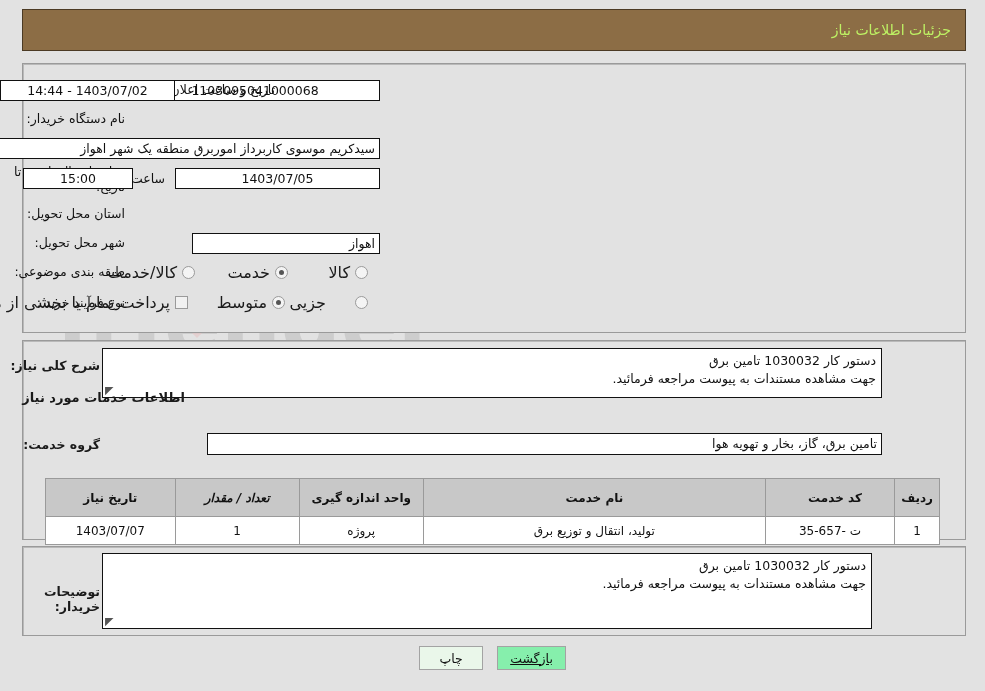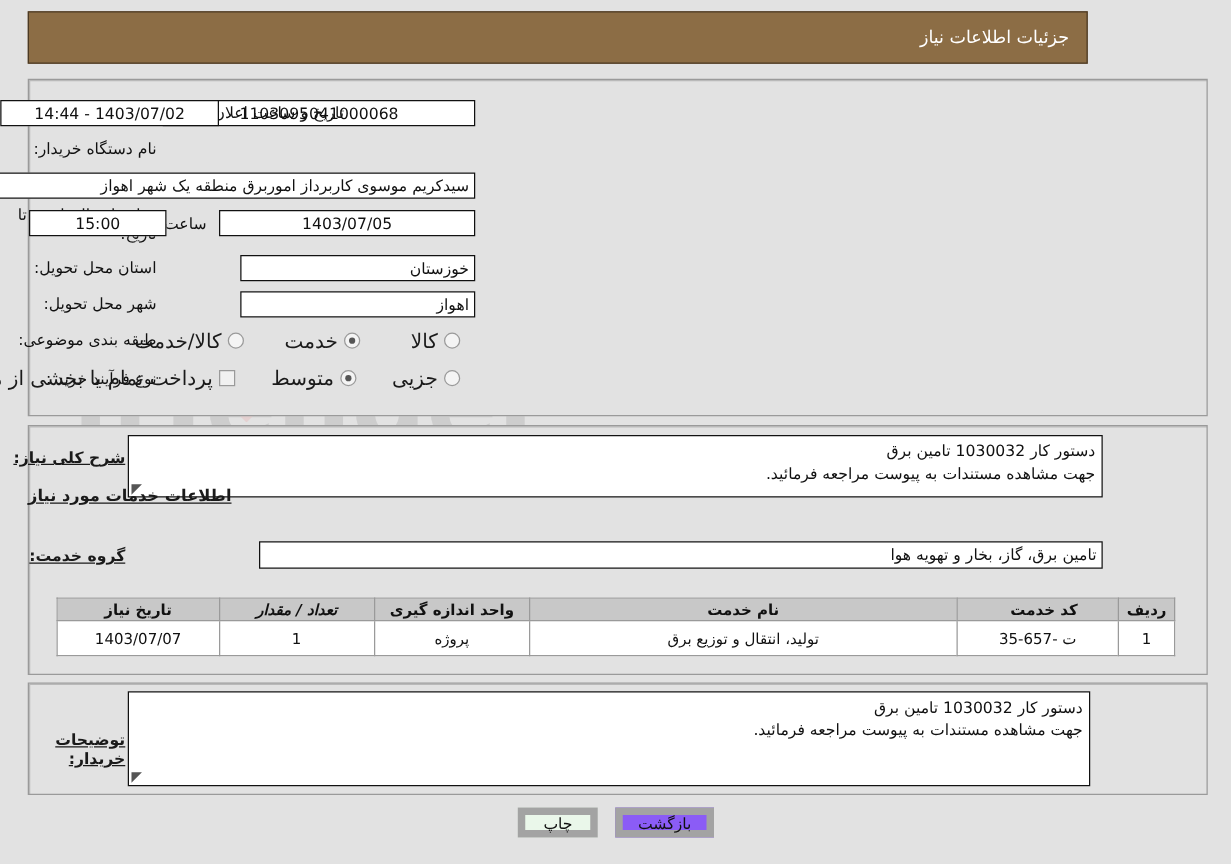--- a/index.html
+++ b/index.html
@@ -53,24 +53,24 @@
     font-weight: 700;
     color: rgba(150,150,150,0.28);
     font-family: "DejaVu Sans", sans-serif;
     direction: ltr;
     white-space: nowrap;
   }
 
   
   .title-bar {
     position: absolute; left: 22px; top: 9px;
-    width: 848px; height: 42px;
+    width: 944px; height: 42px;
     background: #8c6d45;
     border: 1px solid #4b3a24;
-    color: #ffffff;
+    color: #bef264;
     display: flex; align-items: center; justify-content: flex-start;
     padding-right: 14px;
     font-size: 14px;
     z-index: 10;
   }
 
   
   .panel {
     position: absolute;
     background: #e2e2e2;
@@ -83,21 +83,21 @@
   #panel-bottom { left: 22px; top: 546px; width: 944px; height: 90px;  }
 
   
   .row { position: absolute; display: flex; align-items: center; }
   .lbl {
     font-size: 12.5px;
     color: #111;
     white-space: nowrap;
     line-height: 15px;
   }
-  .lbl-b { font-weight: 700; font-size: 12.5px; text-decoration: underline; }
+  .lbl-b { font-weight: 700; font-size: 12.5px; }
 
   .fld {
     background: #ffffff;
     border: 1px solid #111;
     height: 21px;
     font-size: 12.5px;
     line-height: 19px;
     padding: 0 4px;
     color: #111;
     text-align: center;
@@ -160,21 +160,21 @@
     border-collapse: collapse;
     background: #fff;
     font-size: 12px;
     z-index: 9;
   }
   table.grid th {
     background: #c8c8c8;
     border: 1px solid #9a9a9a;
     font-weight: 700;
     font-size: 12px;
-    height: 18px;
+    height: 38px;
     padding: 0 6px;
     color: #111;
   }
   table.grid td {
     background: #fff;
     border: 1px solid #9a9a9a;
     height: 28px;
     text-align: center;
     padding: 0 6px;
     font-size: 12px;
@@ -185,30 +185,30 @@
   .btnbar {
     position: absolute;
     left: 0; top: 646px; width: 985px;
     display: flex; justify-content: center; align-items: center;
     gap: 14px;
     z-index: 10;
   }
   .btn {
     height: 24px;
     min-width: 64px;
-    border: 6px solid #a3a3a3;
+    border: 1px solid #a3a3a3;
     font-size: 12.5px;
     font-family: "DejaVu Sans", "Liberation Sans", sans-serif;
     color: #111;
     cursor: pointer;
     display: flex; align-items: center; justify-content: center;
     padding: 0 12px;
   }
   .btn-print  { background: #eaf7ea; }
-  .btn-back   { background: #8b5cf6; }
+  .btn-back   { background: #86efac; text-decoration: underline; }
 </style>
 </head>
 <body>
 
 <div id="root">
 
   <div class="watermark">
     <div class="wm-text2">nTender</div>
     <div class="wm-text">AnaTender.net</div>
     <div class="wm-shield"></div>
@@ -244,21 +244,20 @@
   </div>
   <div class="fld" style="position:absolute; right:605px; top:168px; width:205px; z-index:11;">1403/07/05</div>
   <div style="position:absolute; right:820px; top:171px; z-index:11;">
     <span class="lbl">ساعت</span>
   </div>
   <div class="fld" style="position:absolute; right:852px; top:168px; width:110px; z-index:11;">15:00</div>
 
   <div class="row" style="right:860px; top:206px; z-index:11;">
     <span class="lbl">استان محل تحویل:</span>
   </div>
-  <div class="fld right" style="position:absolute; right:605px; top:204px; width:188px; z-index:11;">خوزستان</div>
 
   <div class="row" style="right:860px; top:235px; z-index:11;">
     <span class="lbl">شهر محل تحویل:</span>
   </div>
   <div class="fld right" style="position:absolute; right:605px; top:233px; width:188px; z-index:11;">اهواز</div>
 
   <div class="row" style="right:860px; top:264px; z-index:11;">
     <span class="lbl">طبقه بندی موضوعی:</span>
   </div>
   <div style="position:absolute; right:617px; top:263px; display:flex; align-items:center; z-index:11;text-align:center;">
@@ -270,21 +269,21 @@
     <span class="rlabel">خدمت</span>
   </div>
   <div style="position:absolute; right:790px; top:263px; display:flex; align-items:center; z-index:11;">
     <span class="radio"></span>
     <span class="rlabel">کالا/خدمت</span>
   </div>
 
   <div class="row" style="right:860px; top:295px; z-index:11;">
     <span class="lbl">نوع فرآیند خرید :</span>
   </div>
-  <div style="position:absolute; right:617px; top:293px; display:flex; align-items:center; z-index:11;">
+  <div style="position:absolute; right:617px; top:293px; display:flex; align-items:center; z-index:11;gap:24px;">
     <span class="radio"></span>
     <span class="rlabel">جزیی</span>
   </div>
   <div style="position:absolute; right:700px; top:293px; display:flex; align-items:center; z-index:11;">
     <span class="radio on"></span>
     <span class="rlabel">متوسط</span>
   </div>
   <div style="position:absolute; right:797px; top:293px; display:flex; align-items:center; z-index:11;">
     <span class="checkbox"></span>
     <span class="rlabel">پرداخت تمام یا بخشی از مبلغ خرید،از محل "اسناد خزانه اسلامی" خواهد بود.</span>

